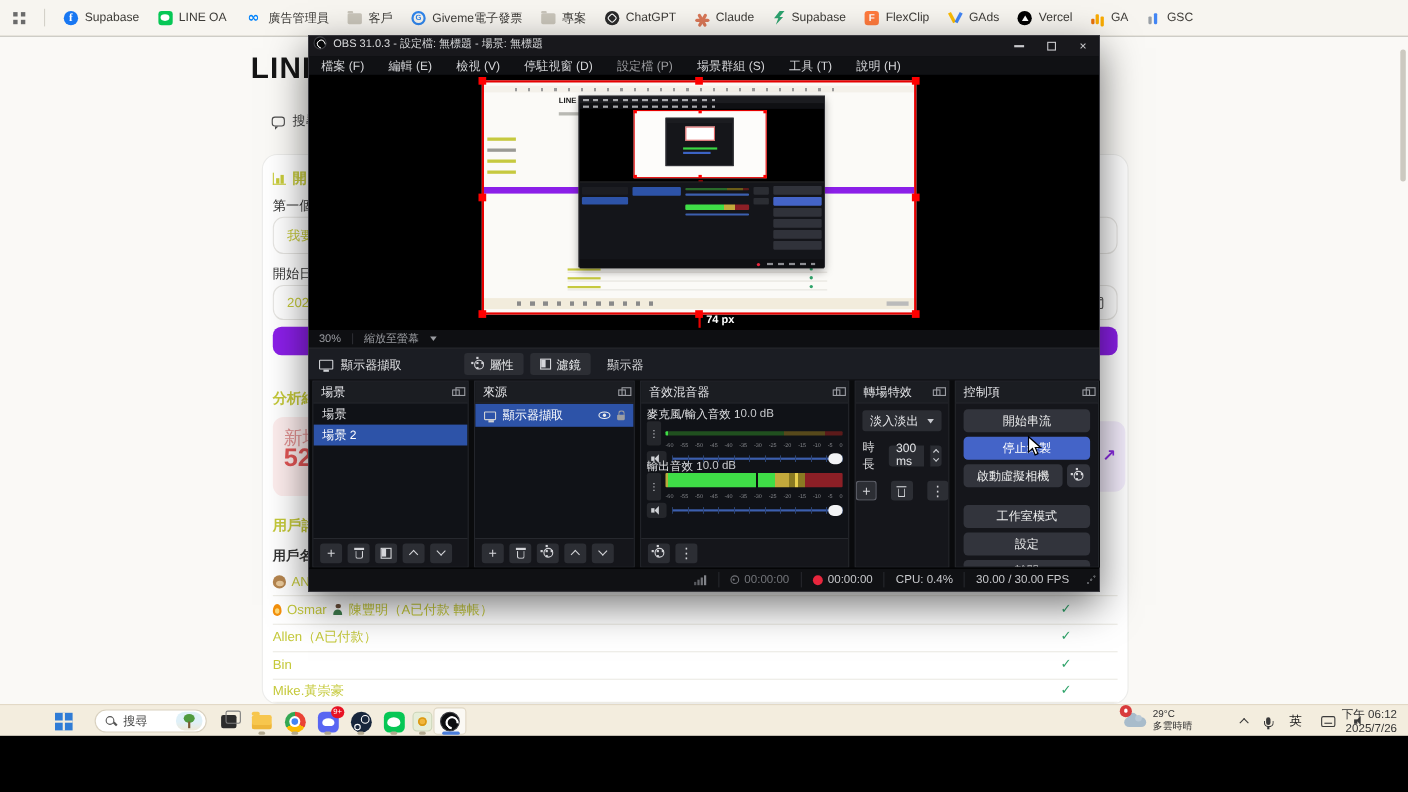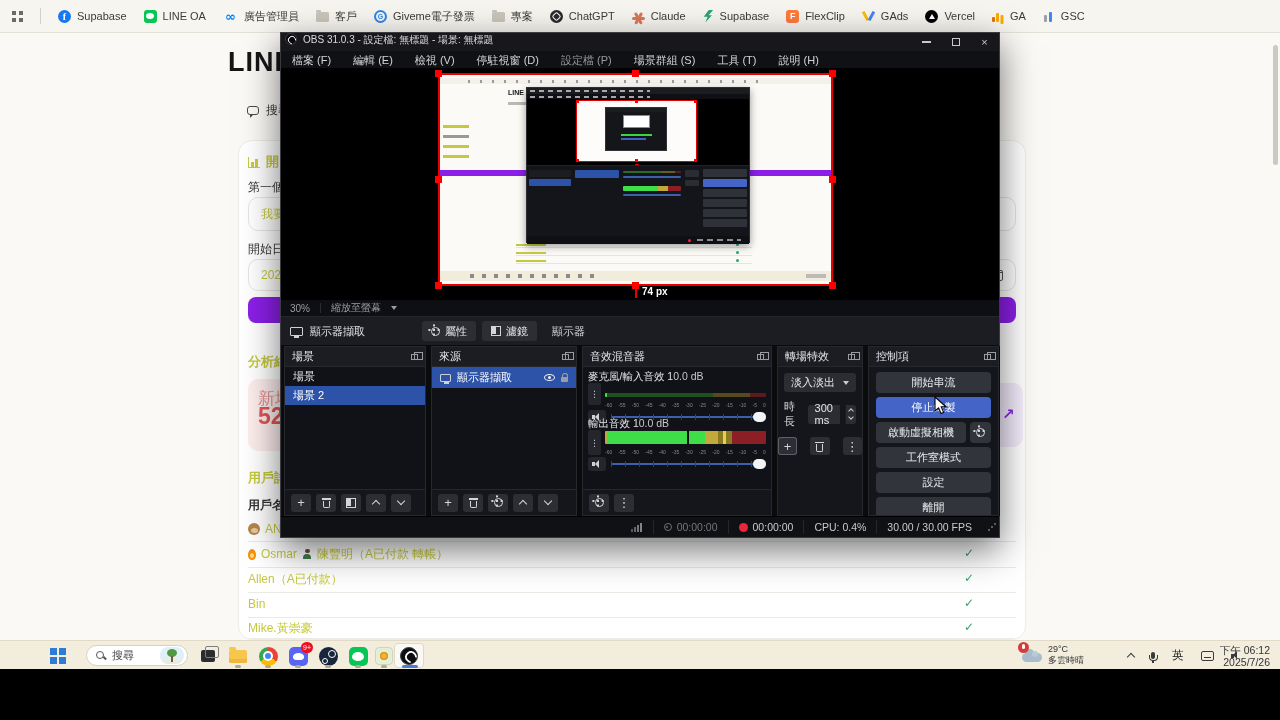--- a/index.html
+++ b/index.html
@@ -191,21 +191,21 @@
 .tr-num{flex:1;height:19px;background:#2b2d33;border-radius:3px 0 0 3px;display:flex;align-items:center;padding:0 7px;color:#e3e4e7}
 .spin{width:13px;height:19px;background:#2b2d33;border-radius:0 3px 3px 0;border-left:1px solid #1c1d22;display:flex;flex-direction:column;align-items:center;justify-content:center;gap:2px}
 .spin i{width:4px;height:4px;border-right:1.3px solid #c9cbd0;border-bottom:1.3px solid #c9cbd0}
 .spin .up{transform:rotate(-135deg)}.spin .dn{transform:rotate(45deg)}
 .tr-icons{margin-top:8px;display:flex;justify-content:center;gap:13px}
 .tr-icons .fbtn.focus{box-shadow:inset 0 0 0 1px #5e6069}
 
 .ctl-body{padding:5px 7px}
 .cbtn{height:21px;border-radius:4px;background:#32343c;color:#eceded;font-size:11px;display:flex;align-items:center;justify-content:center;margin-bottom:4px}
 .cbtn.blue{background:#4464c8;color:#fff}
-.vc-row{display:flex;gap:4px;margin-bottom:4px}
+.vc-row{display:flex;gap:4px;margin-bottom:16px}
 .vc-row .cbtn{flex:1;margin:0}
 .vc-gear{width:21px;height:21px;background:#32343c;border-radius:4px;display:flex;align-items:center;justify-content:center}
 
 #statusbar{position:absolute;left:0;bottom:0;width:718px;height:21px;background:#101114;border-top:1px solid #000;display:flex;align-items:center;justify-content:flex-end;font-size:10.5px;color:#c9cacd}
 .st-item{display:flex;align-items:center;gap:5px;padding:0 10px;height:14px;border-left:1px solid #26272c}
 .st-item:first-child{border-left:none}
 .st-item.dim{color:#74767b}
 .ic-bars{width:12px;height:9px;background-image:linear-gradient(#55575c,#55575c),linear-gradient(#64666b,#64666b),linear-gradient(#73757a,#73757a),linear-gradient(#82848a,#82848a);background-size:2px 3px,2px 5px,2px 7px,2px 9px;background-position:0 100%,3px 100%,6px 100%,9px 100%;background-repeat:no-repeat}
 .st-oc{width:8px;height:8px;border:1.4px solid #6f7176;border-radius:50%;position:relative}
 .st-oc::after{content:"";position:absolute;left:1.6px;top:1.6px;width:2px;height:2px;border-radius:50%;background:#6f7176}

